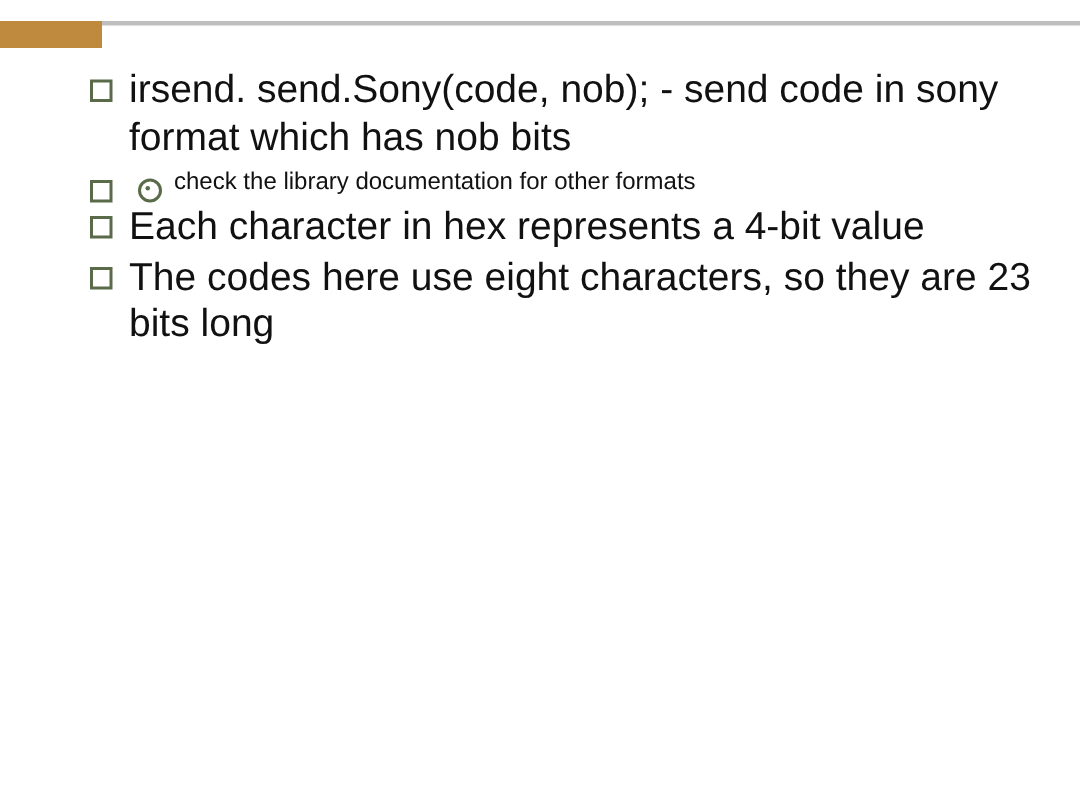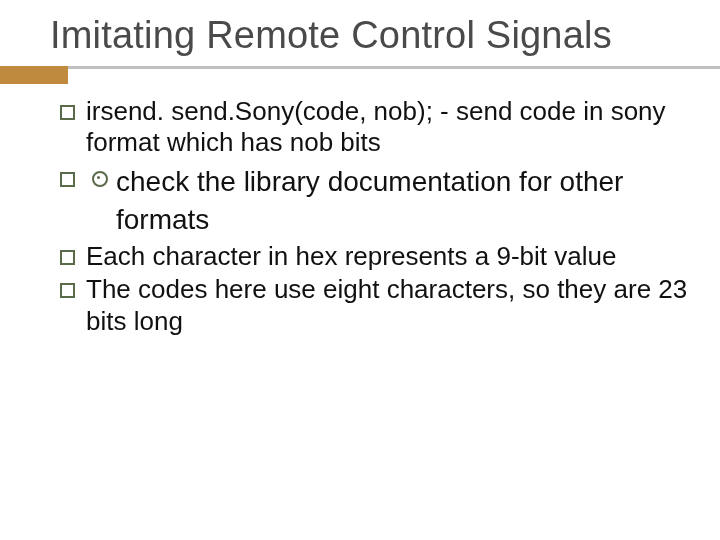--- a/index.html
+++ b/index.html
@@ -68,21 +68,21 @@
   }
   ul.level2 {
     list-style: none;
     padding-left: 0;
     margin-top: 4px;
     margin-bottom: 2px;
   }
   ul.level2 > li {
     position: relative;
     padding-left: 30px;
-    font-size: 28px;
+    font-size: 16px;
     line-height: 1.35;
     color: #111;
   }
   ul.level2 > li::before {
     content: "";
     position: absolute;
     left: 6px;
     top: 8px;
     width: 12px;
     height: 12px;
@@ -98,29 +98,28 @@
     width: 3px;
     height: 3px;
     background: #5a6b4a;
     border-radius: 50%;
   }
 </style>
 </head>
 <body>
 
 <div class="slide">
-  <h1 class="title">Imitating Remote Control Signals</h1>
   <div class="underline">
     <div class="accent-bar"></div>
   </div>
   <div class="content">
     <ul class="level1">
       <li>irsend. send.Sony(code, nob); - send code in sony format which has nob bits</li>
       <li>
         <ul class="level2">
           <li>check the library documentation for other formats</li>
         </ul>
       </li>
-      <li>Each character in hex represents a 9-bit value</li>
+      <li>Each character in hex represents a 4-bit value</li>
       <li>The codes here use eight characters, so they are 23 bits long</li>
     </ul>
   </div>
 </div>
 
 </body></html>

